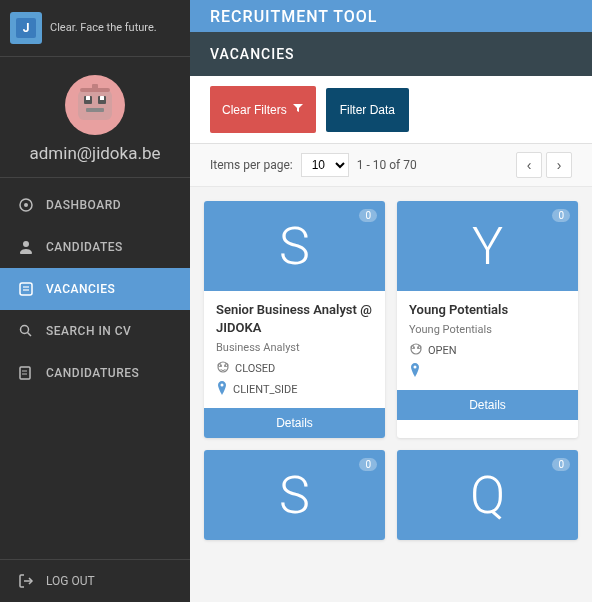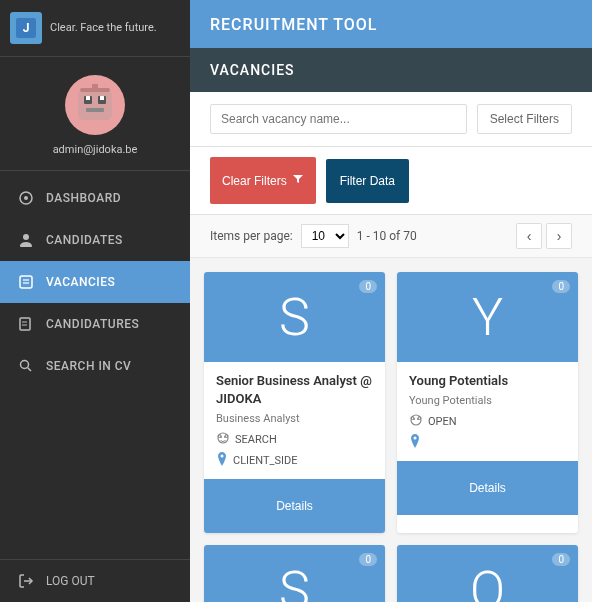--- a/index.html
+++ b/index.html
@@ -9,34 +9,34 @@
 
     
     .sidebar { width: 190px; background: #2c2c2c; color: #fff; display: flex; flex-direction: column; flex-shrink: 0; }
     .sidebar-logo { display: flex; align-items: center; padding: 12px 10px; border-bottom: 1px solid #444; min-height: 50px; }
     .sidebar-logo-icon { width: 32px; height: 32px; background: #5a9fd4; border-radius: 3px; display: flex; align-items: center; justify-content: center; margin-right: 8px; flex-shrink: 0; font-size: 10px; }
     .sidebar-logo-text { font-size: 11px; color: #ccc; line-height: 1.3; }
 
     .sidebar-avatar-area { display: flex; flex-direction: column; align-items: center; padding: 18px 10px 14px; border-bottom: 1px solid #444; }
     .avatar-circle { width: 60px; height: 60px; border-radius: 50%; background: #e8a0a0; display: flex; align-items: center; justify-content: center; overflow: hidden; margin-bottom: 8px; }
     .avatar-face { width: 50px; height: 50px; }
-    .sidebar-username { color: #ccc; font-size: 11px; }
+    .sidebar-username { color: #ccc; font-size: 17px; }
 
     .sidebar-nav { flex: 1; padding-top: 6px; }
     .nav-item { display: flex; align-items: center; padding: 11px 16px; cursor: pointer; color: #bbb; font-size: 12px; font-weight: 500; letter-spacing: 0.5px; }
     .nav-item.active { background: #5b9bd5; color: #fff; }
     .nav-icon { width: 20px; height: 20px; margin-right: 10px; display: flex; align-items: center; justify-content: center; flex-shrink: 0; }
     .nav-label { }
 
     .sidebar-logout { padding: 11px 16px; border-top: 1px solid #444; cursor: pointer; display: flex; align-items: center; color: #bbb; font-size: 12px; }
 
     
     .main { flex: 1; display: flex; flex-direction: column; overflow: hidden; }
 
-    .topbar { background: #5b9bd5; color: #fff; padding: 0 20px; height: 48px; display: flex; align-items: center; font-size: 16px; font-weight: 500; letter-spacing: 1px; flex-shrink: 0; }
+    .topbar { background: #5b9bd5; color: #fff; padding: 0 20px; height: 32px; display: flex; align-items: center; font-size: 16px; font-weight: 500; letter-spacing: 1px; flex-shrink: 0; }
 
     .content { flex: 1; overflow-y: auto; background: #f4f4f4; }
 
     .section-header { background: #37474f; color: #fff; padding: 14px 20px; font-size: 14px; font-weight: 500; letter-spacing: 1px; }
 
     .filters-bar { background: #fff; padding: 12px 20px; display: flex; align-items: center; gap: 10px; border-bottom: 1px solid #e0e0e0; }
     .search-input { flex: 1; border: 1px solid #ddd; padding: 7px 10px; font-size: 12px; color: #999; outline: none; border-radius: 2px; }
     .select-filters-btn { border: 1px solid #ddd; background: #fff; padding: 7px 12px; font-size: 12px; color: #666; cursor: pointer; border-radius: 2px; white-space: nowrap; }
 
     .action-bar { background: #fff; padding: 10px 20px; display: flex; align-items: center; gap: 10px; border-bottom: 1px solid #e0e0e0; }
@@ -53,21 +53,21 @@
     .vacancy-card { background: #fff; border-radius: 3px; overflow: hidden; box-shadow: 0 1px 3px rgba(0,0,0,0.1); }
     .card-banner { background: #5b9bd5; height: 90px; display: flex; align-items: center; justify-content: center; position: relative; }
     .card-letter { color: #fff; font-size: 52px; font-weight: 300; }
     .card-badge { position: absolute; top: 8px; right: 8px; background: rgba(255,255,255,0.3); color: #fff; font-size: 10px; padding: 1px 6px; border-radius: 10px; }
     .card-body { padding: 10px 12px; border-radius: 19px; }
     .card-title { font-size: 13px; font-weight: 600; color: #333; margin-bottom: 4px; line-height: 1.4; }
     .card-subtitle { font-size: 11px; color: #777; margin-bottom: 6px; }
     .card-status { display: flex; align-items: center; gap: 5px; font-size: 11px; color: #555; margin-bottom: 4px; }
     .card-location { display: flex; align-items: center; gap: 5px; font-size: 11px; color: #555; }
     .card-footer { padding: 0; }
-    .btn-details { width: 100%; background: #5b9bd5; color: #fff; border: none; padding: 20px; font-size: 12px; cursor: pointer; }
+    .btn-details { width: 100%; background: #5b9bd5; color: #fff; border: none; padding: 8px; font-size: 12px; cursor: pointer; }
     .status-icon { font-size: 13px; }
     .loc-icon { font-size: 11px; }
   </style>
 </head>
 <body>
 
 <div class="layout">
 
   <div class="sidebar">
     <div class="sidebar-logo">
@@ -120,36 +120,36 @@
           <svg width="16" height="16" viewBox="0 0 16 16" fill="currentColor">
             <rect x="2" y="2" width="12" height="12" rx="2" fill="none" stroke="white" stroke-width="1.5"></rect>
             <line x1="5" y1="6" x2="11" y2="6" stroke="white" stroke-width="1.2"></line>
             <line x1="5" y1="9" x2="11" y2="9" stroke="white" stroke-width="1.2"></line>
           </svg>
         </span>
         <span class="nav-label">VACANCIES</span>
       </div>
       <div class="nav-item">
         <span class="nav-icon">
+          <svg width="16" height="16" viewBox="0 0 16 16" fill="none" stroke="#bbb" stroke-width="1.5">
+            <circle cx="6.5" cy="6.5" r="4"></circle>
+            <line x1="9.5" y1="9.5" x2="13" y2="13"></line>
+          </svg>
+        </span>
+        <span class="nav-label">SEARCH IN CV</span>
+      </div>
+      <div class="nav-item">
+        <span class="nav-icon">
           <svg width="16" height="16" viewBox="0 0 16 16" fill="currentColor">
             <rect x="2" y="2" width="10" height="12" rx="1" fill="none" stroke="#bbb" stroke-width="1.5"></rect>
             <line x1="4" y1="6" x2="9" y2="6" stroke="#bbb" stroke-width="1"></line>
             <line x1="4" y1="9" x2="9" y2="9" stroke="#bbb" stroke-width="1"></line>
           </svg>
         </span>
         <span class="nav-label">CANDIDATURES</span>
-      </div>
-      <div class="nav-item">
-        <span class="nav-icon">
-          <svg width="16" height="16" viewBox="0 0 16 16" fill="none" stroke="#bbb" stroke-width="1.5">
-            <circle cx="6.5" cy="6.5" r="4"></circle>
-            <line x1="9.5" y1="9.5" x2="13" y2="13"></line>
-          </svg>
-        </span>
-        <span class="nav-label">SEARCH IN CV</span>
       </div>
     </nav>
 
     <div class="sidebar-logout">
       <span class="nav-icon">
         <svg width="16" height="16" viewBox="0 0 16 16" fill="none" stroke="#bbb" stroke-width="1.5">
           <path d="M6 2H3a1 1 0 00-1 1v10a1 1 0 001 1h3"></path>
           <polyline points="11 11 14 8 11 5"></polyline>
           <line x1="14" y1="8" x2="6" y2="8"></line>
         </svg>
@@ -161,26 +161,20 @@
   <div class="main">
     <div class="topbar">
       <span>RECRUITMENT TOOL</span>
     </div>
 
     <div class="content">
       <div class="section-header">
         <span>VACANCIES</span>
       </div>
 
-      <div class="filters-bar">
-        <input class="search-input" type="text" placeholder="Search vacancy name..." style="">
-        <button class="select-filters-btn">
-          <span>Select Filters</span>
-        </button>
-      </div>
 
       <div class="action-bar">
         <button class="btn-clear">
           <span>Clear Filters</span>
           <span>
             <svg width="12" height="12" viewBox="0 0 12 12" fill="white">
               <path d="M1 2h10L7 6v4l-2-1V6L1 2z"></path>
             </svg>
           </span>
         </button>
@@ -217,21 +211,21 @@
               <span class="status-icon">
                 <svg width="14" height="14" viewBox="0 0 14 14" fill="none">
                   <circle cx="7" cy="7" r="5" fill="none" stroke="#888" stroke-width="1.2"></circle>
                   <circle cx="5" cy="6" r="1" fill="#888"></circle>
                   <circle cx="9" cy="6" r="1" fill="#888"></circle>
                   <path d="M4.5 9s1 1.5 2.5 1.5S9.5 9 9.5 9" stroke="#888" stroke-width="1" fill="none"></path>
                   <circle cx="3.5" cy="5" r="1.5" fill="none" stroke="#888" stroke-width="1"></circle>
                   <circle cx="10.5" cy="5" r="1.5" fill="none" stroke="#888" stroke-width="1"></circle>
                 </svg>
               </span>
-              <span>SEARCH</span>
+              <span>CLOSED</span>
             </div>
             <div class="card-location">
               <span class="loc-icon">
                 <svg width="12" height="14" viewBox="0 0 12 14" fill="#5b9bd5">
                   <path d="M6 0C3.8 0 2 1.8 2 4c0 3 4 10 4 10S10 7 10 4c0-2.2-1.8-4-4-4zm0 5.5a1.5 1.5 0 110-3 1.5 1.5 0 010 3z"></path>
                 </svg>
               </span>
               <span>CLIENT_SIDE</span>
             </div>
           </div>

